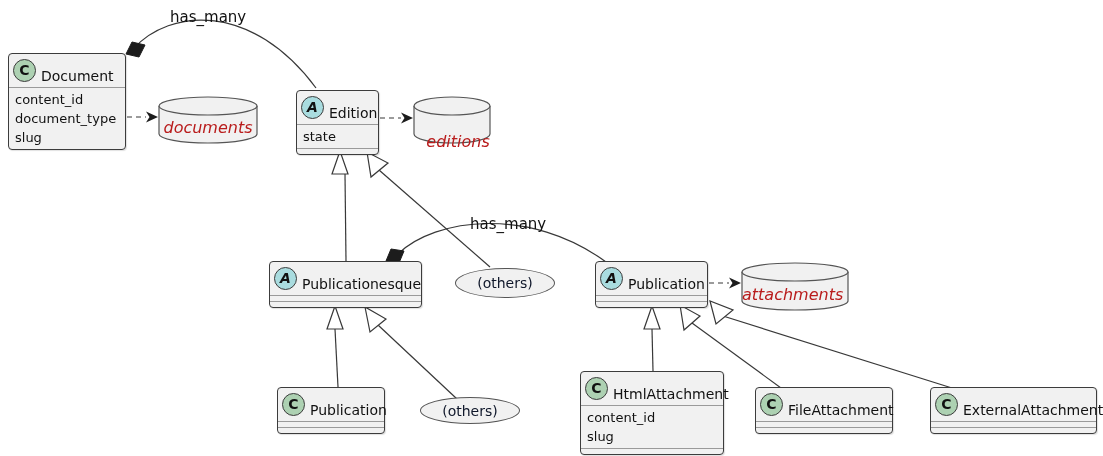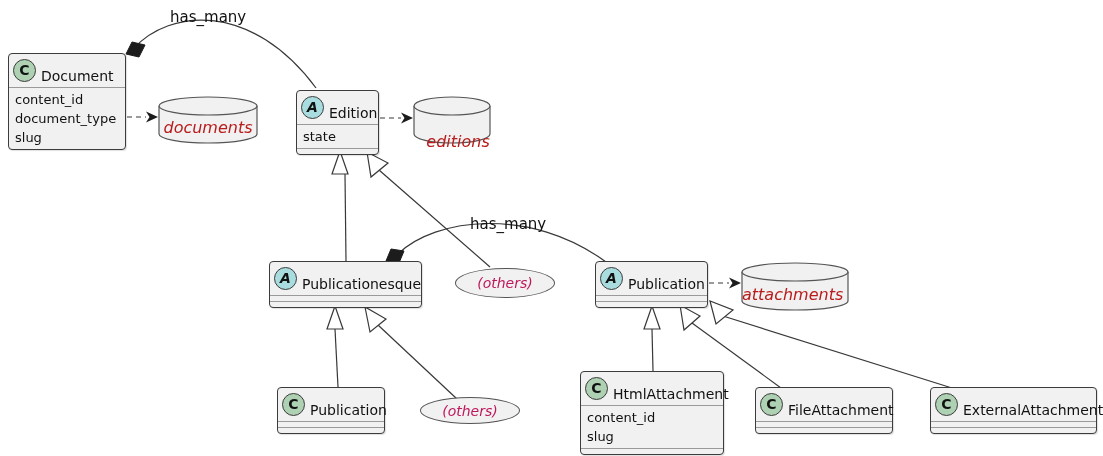--- a/index.html
+++ b/index.html
@@ -47,21 +47,21 @@
     font-size:13px;line-height:19px;color:#111;
   }
   .cmp.empty{height:5px;padding:0;}
   .attr-line{white-space:nowrap;}
 
   .uml-ellipse{
     position:absolute;box-sizing:border-box;
     background:#F1F1F1;border:1.2px solid #555;
     border-radius:50%;
     display:flex;align-items:center;justify-content:center;
-    font-size:14px;color:#be185d;font-style:italic;
+    font-size:14px;color:#0f172a;
   }
   .edge-label{
     position:absolute;font-size:15px;color:#111;
     text-align:center;white-space:nowrap;
   }
   .db-label{
     position:absolute;font-size:16px;color:#b91c1c;
     text-align:center;white-space:nowrap;font-style:italic;
   }
 </style>

